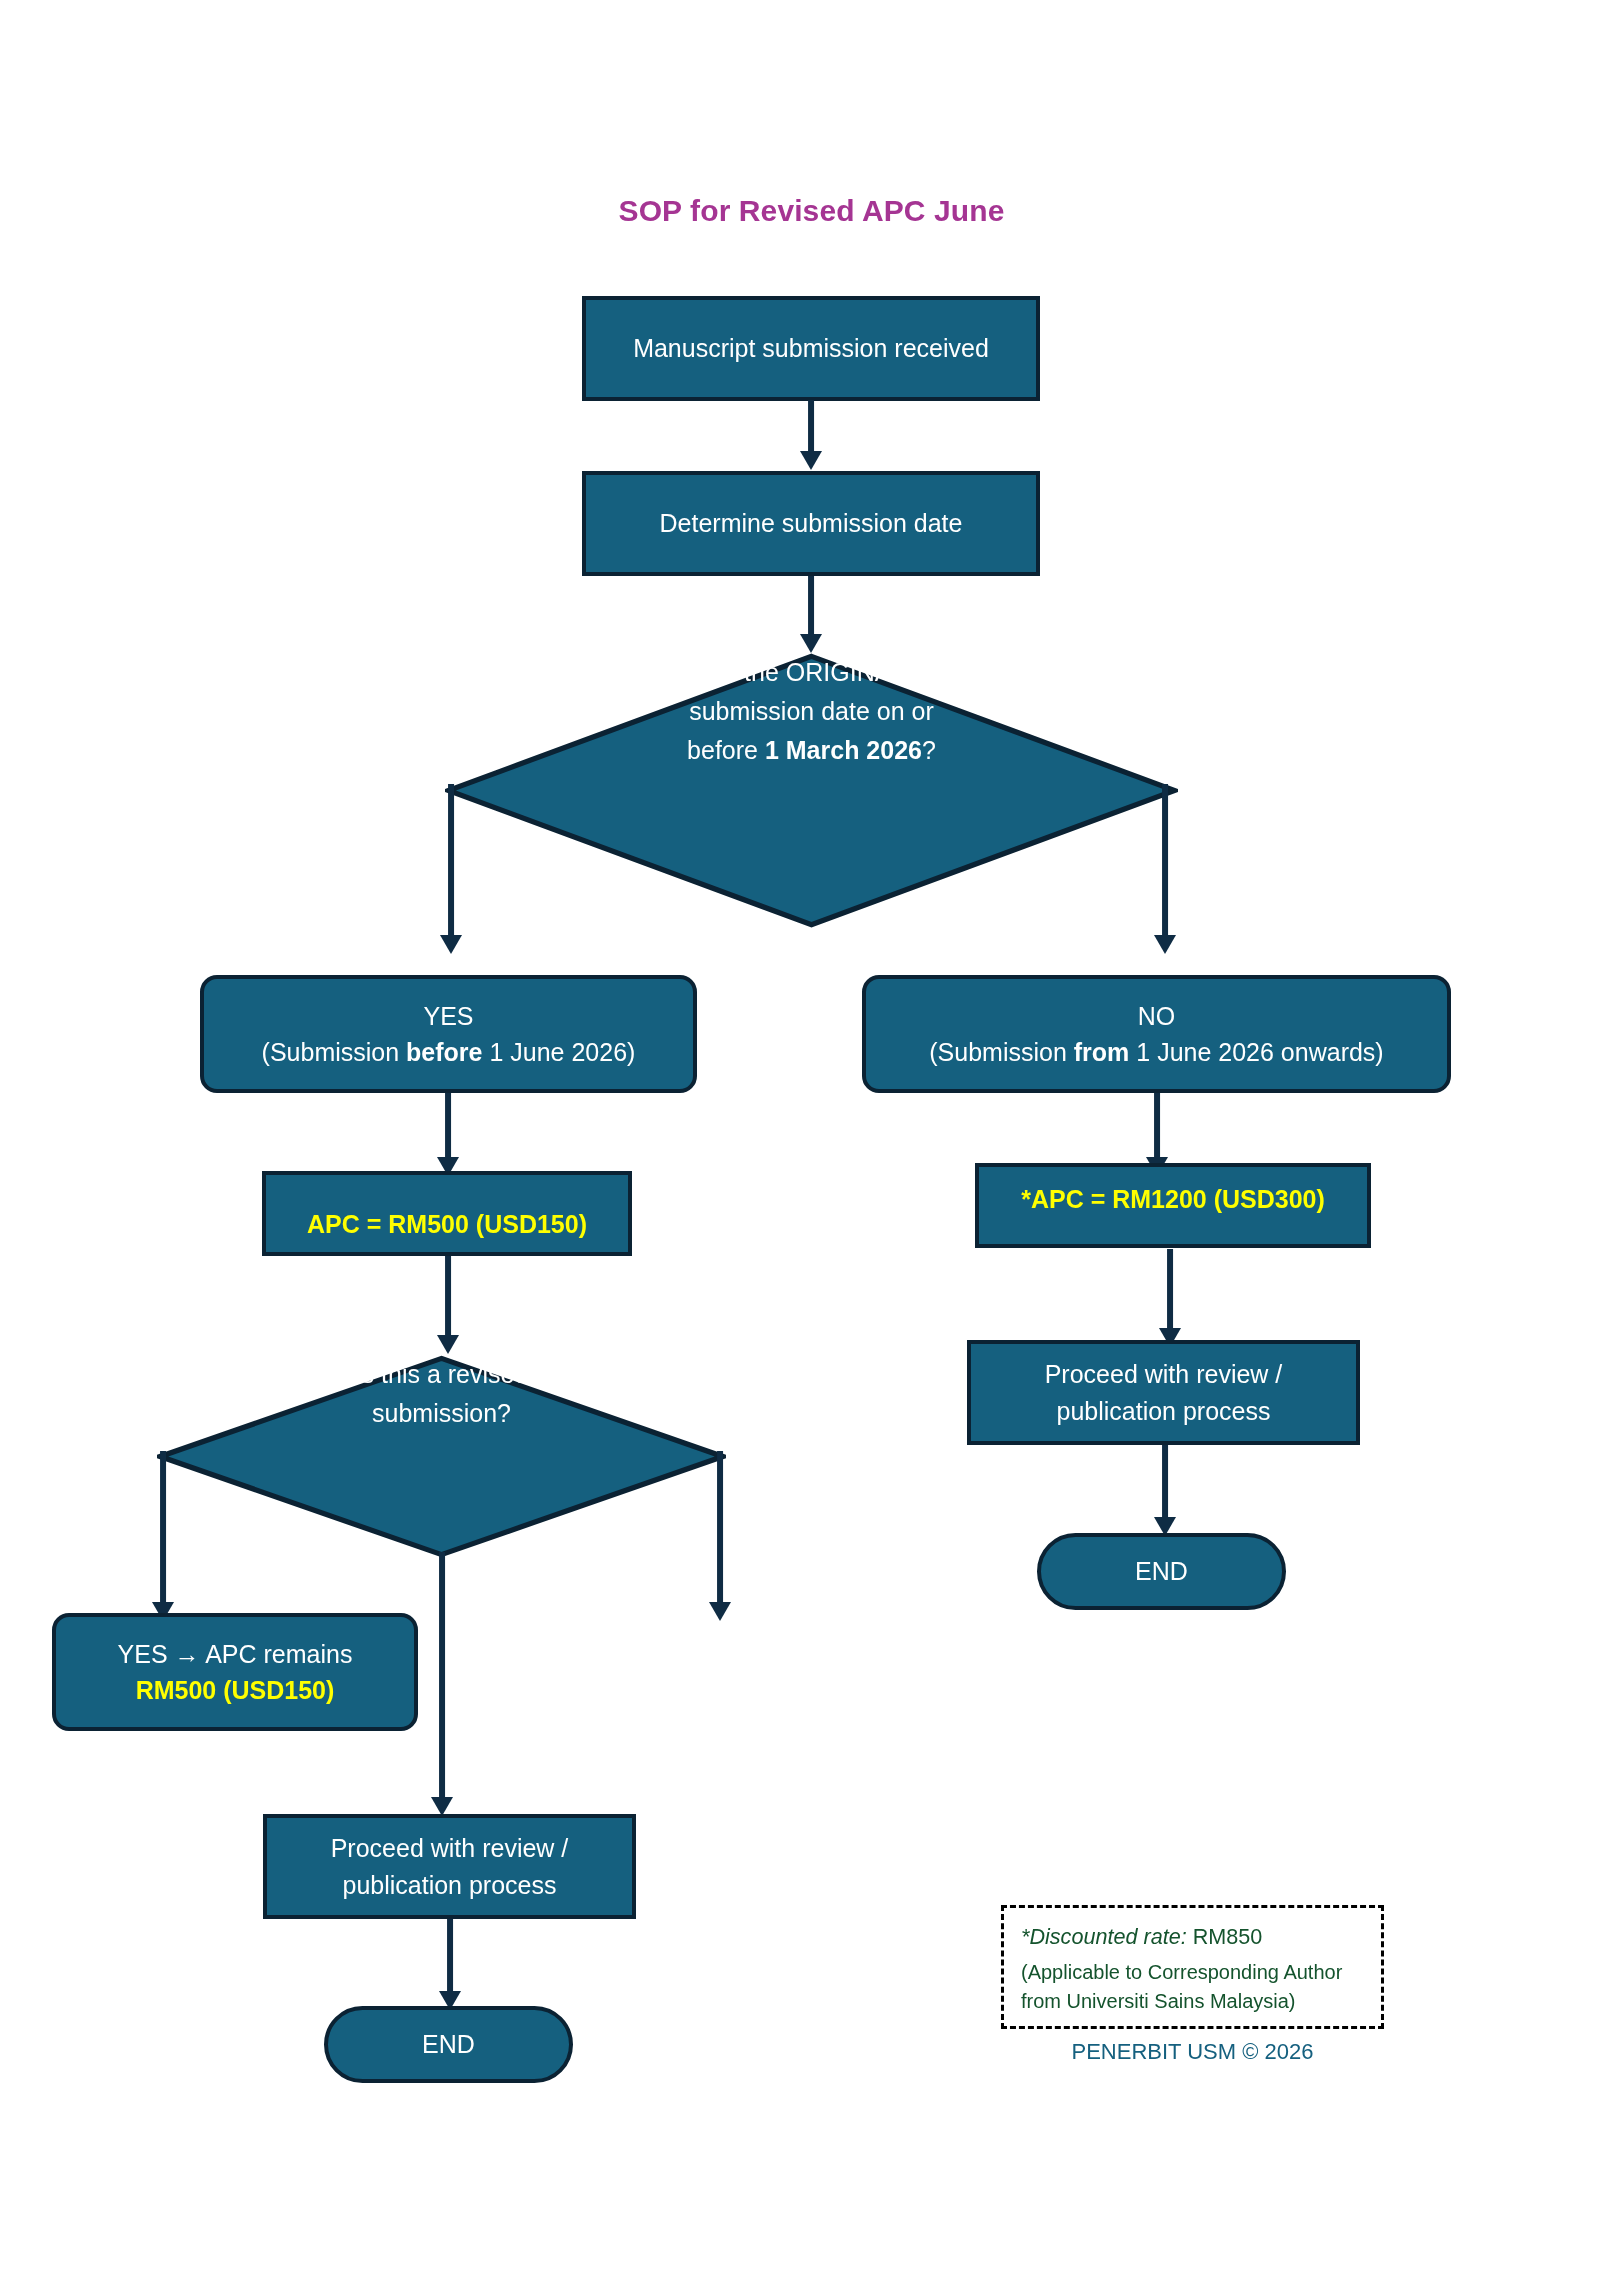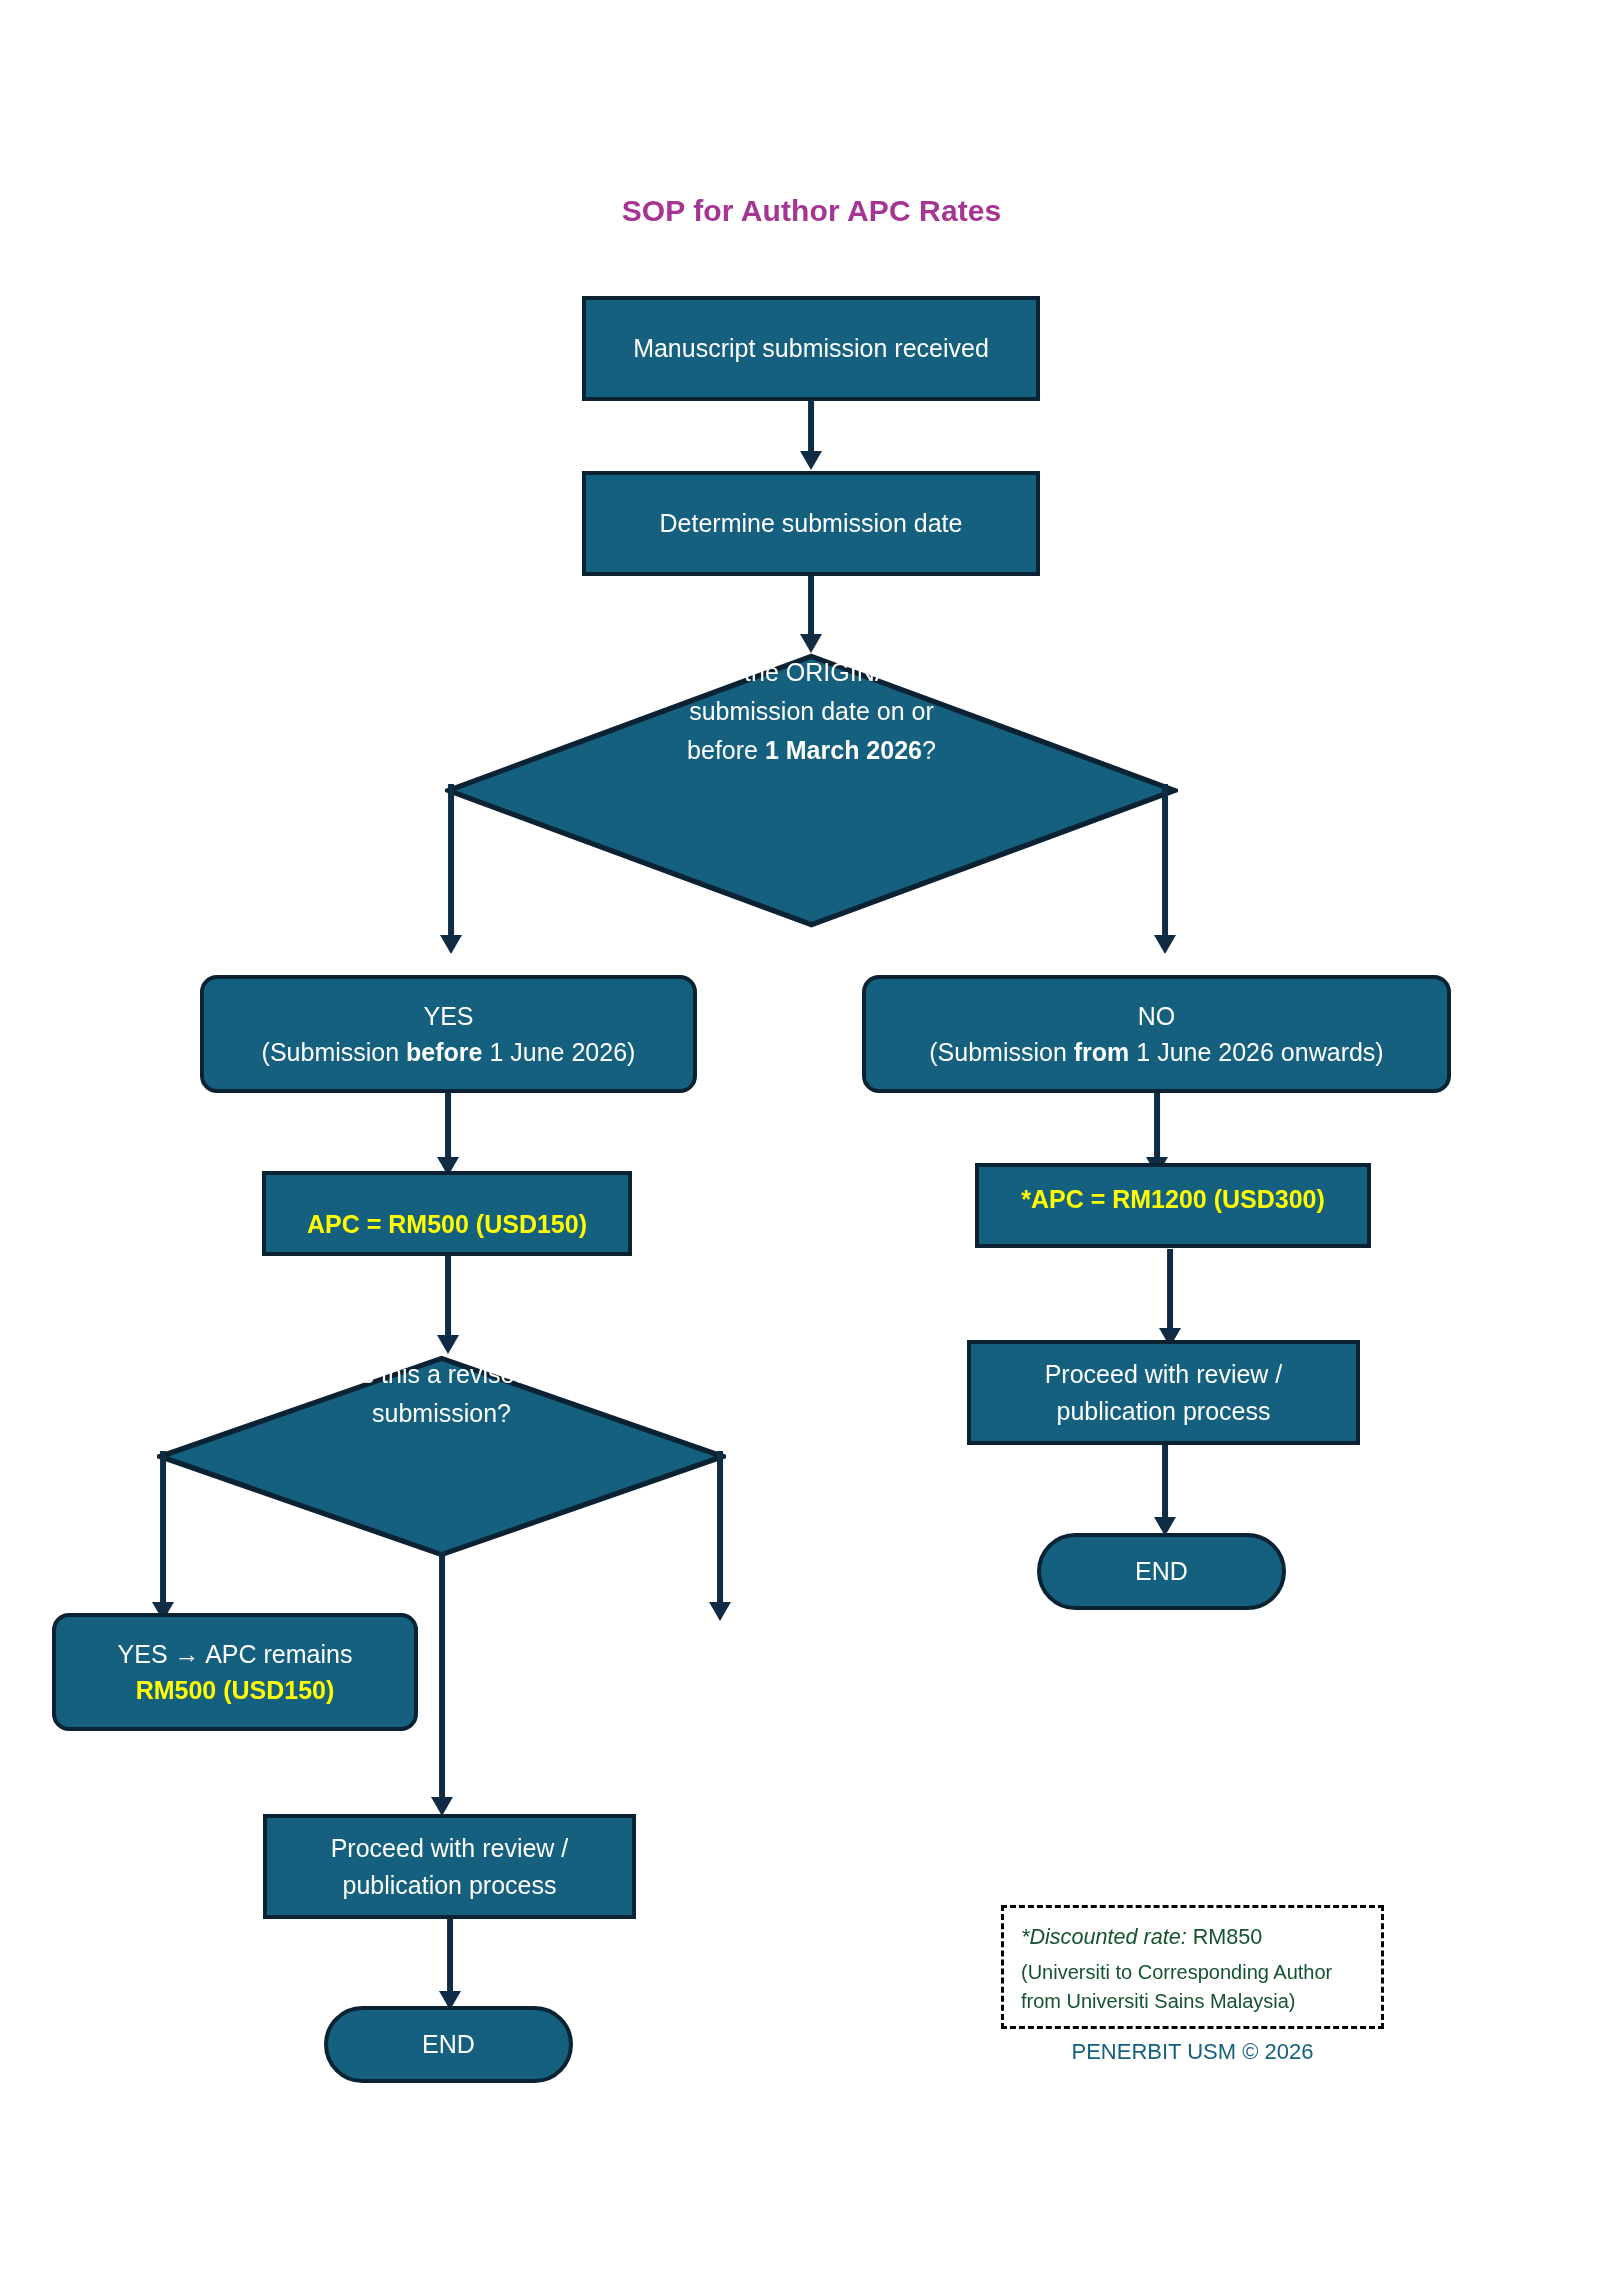--- a/index.html
+++ b/index.html
@@ -77,21 +77,21 @@
     position:absolute; left:1001px; top:2039px; width:383px;
     text-align:center;
     color:#15607f; font-size:22px;
   }
 </style>
 </head>
 <body>
 
 <div id="page">
 
-  <div id="title">SOP for Author APC Rates</div>
+  <div id="title">SOP for Revised APC June</div>
 
   <div class="node" style="left:582px;top:296px;width:458px;height:105px;">
     <div class="inner">Manuscript submission received</div>
   </div>
 
   <div class="conn" style="left:785px;top:400px;width:52px;height:71px;">
     <div class="stem" style="height:51px;"></div>
     <div class="head" style="top:51px;"></div>
   </div>
 
@@ -231,20 +231,20 @@
   <div class="node pill" style="left:324px;top:2006px;width:249px;height:77px;">
     <div class="inner">END</div>
   </div>
 
   <div class="node pill" style="left:1037px;top:1533px;width:249px;height:77px;">
     <div class="inner">END</div>
   </div>
 
   <div id="footnote">
     <div class="l1"><i>*Discounted rate:</i><span> RM850</span></div>
-    <div>(Universiti to Corresponding Author</div>
+    <div>(Applicable to Corresponding Author</div>
     <div>from Universiti Sains Malaysia)</div>
   </div>
 
   <div id="penerbit">PENERBIT USM © 2026</div>
 
 </div>
 
 
 </body></html>

